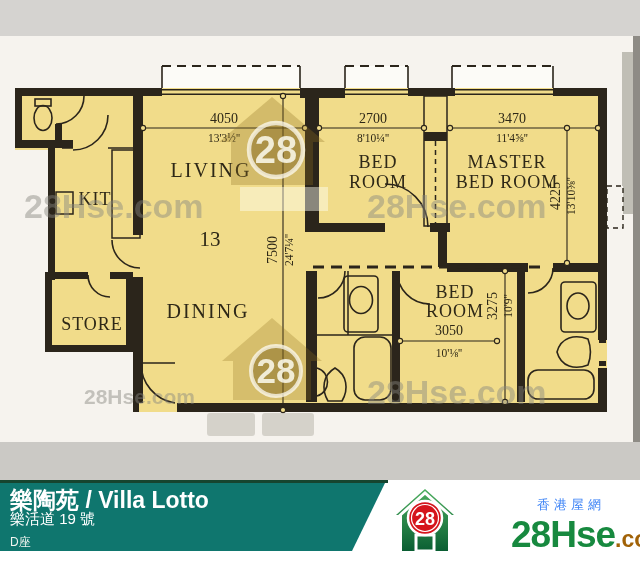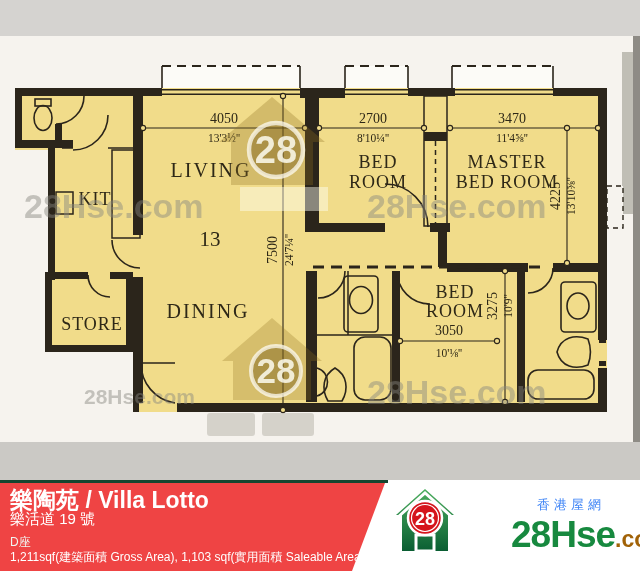--- a/index.html
+++ b/index.html
@@ -9,21 +9,21 @@
   
   .room-label{font-family:"Liberation Serif","DejaVu Serif",serif;fill:#2e2817;}
   .dim-mm{font-family:"Liberation Serif","DejaVu Serif",serif;font-size:14px;fill:#2e2817;}
   .dim-ft{font-family:"Liberation Serif","DejaVu Serif",serif;font-size:11.5px;fill:#2e2817;}
   .wm-text{font-family:"Liberation Sans","DejaVu Sans",sans-serif;font-weight:bold;
            fill:#87867f;opacity:0.45;}
   .wm-badge{font-family:"Liberation Sans","DejaVu Sans",sans-serif;font-weight:bold;
             fill:rgba(253,251,240,0.85);}
   
   .footer-topline{position:absolute;left:0;top:480px;width:388px;height:3px;background:#16452f;}
-  .footer-green{position:absolute;left:0;top:483px;width:420px;height:88px;background:#ef4444;
+  .footer-green{position:absolute;left:0;top:483px;width:420px;height:68px;background:#0f766e;
                 clip-path:polygon(0 0,385px 0,352px 100%,0 100%);}
   .f-title{position:absolute;left:10px;top:2px;font-size:23px;font-weight:bold;color:#ffffff;}
   .f-addr{position:absolute;left:10px;top:27px;font-size:15px;color:#ffffff;}
   .f-block{position:absolute;left:10px;top:51px;font-size:12px;color:#f0f4f0;}
   .f-area{position:absolute;left:10px;top:66px;font-size:12px;color:#ffffff;}
   .brand{position:absolute;left:395px;top:488px;width:245px;height:85px;}
   .brand-house{position:absolute;left:14px;top:6px;}
   .brand-word{position:absolute;left:72px;top:26px;white-space:nowrap;}
   .brand-name{font-size:37px;font-weight:bold;color:#17893f;letter-spacing:-1px;margin-left:44px;}
   .brand-tld{font-size:23px;font-weight:bold;color:#a16207;margin-top:20px;}

